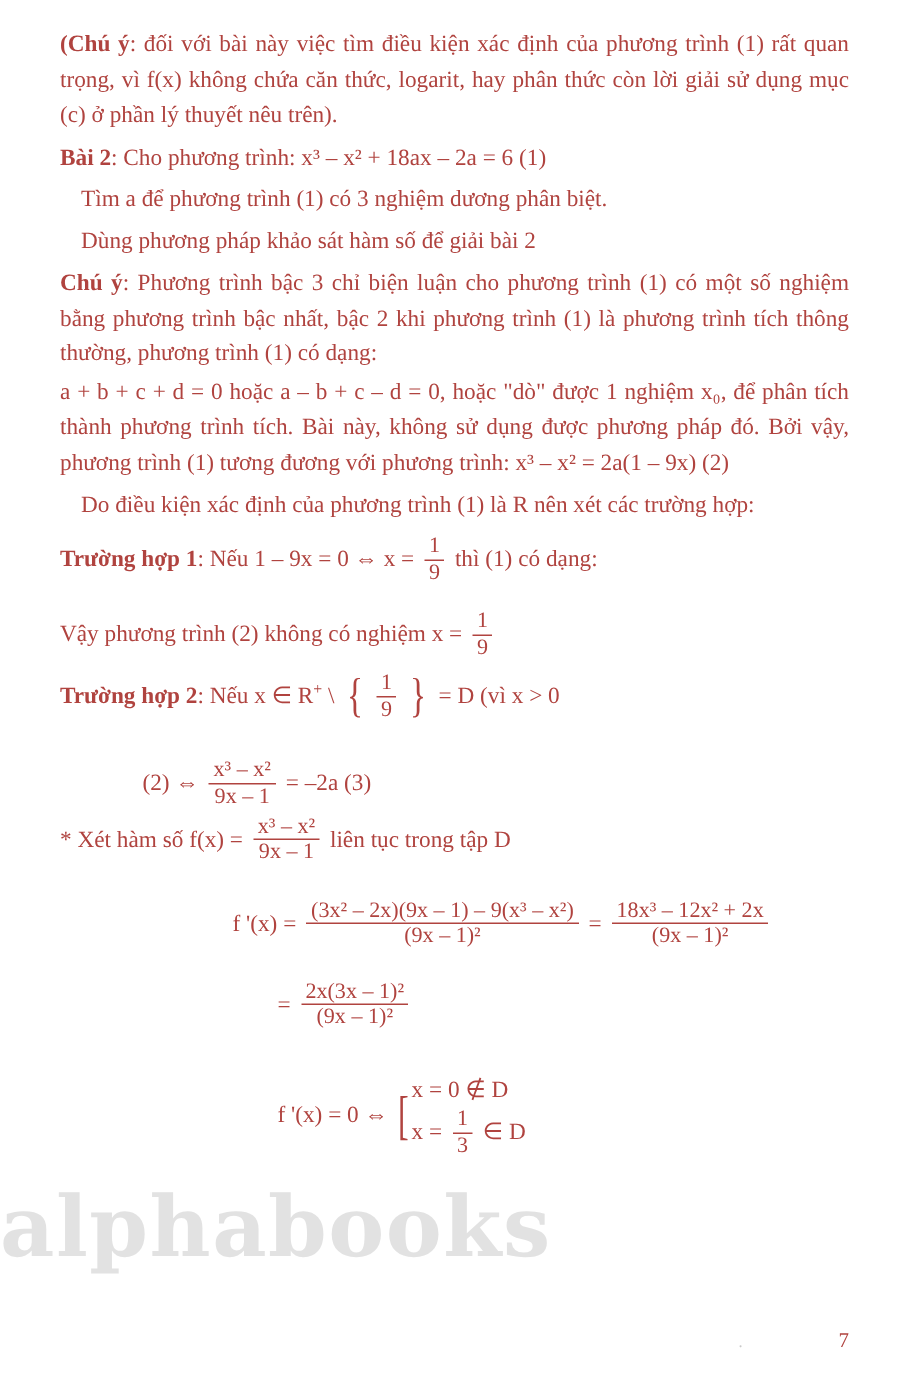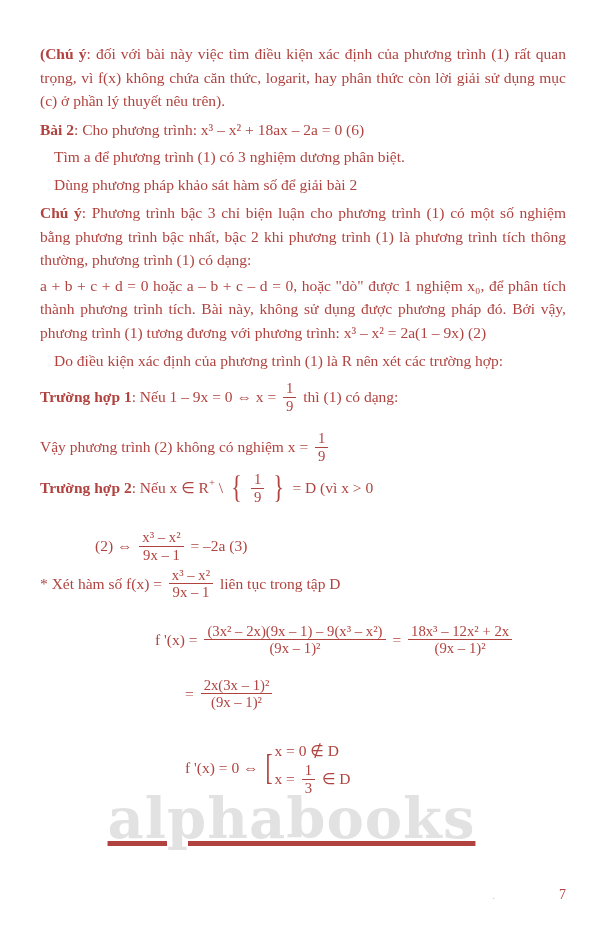--- a/index.html
+++ b/index.html
@@ -13,21 +13,21 @@
     font-family: "Liberation Serif", serif;
     color: #b34a4a;
     position: relative;
     overflow: hidden;
   }
   .page {
     position: relative;
     width: 600px;
     height: 925px;
     box-sizing: border-box;
-    padding: 40px 34px 20px 40px;
+    padding: 16px 34px 20px 40px;
     color: #b0433f;
   }
   .para {
     font-size: 15.5px;
     line-height: 1.52;
     color: #b0433f;
     margin: 0 0 0 0;
     text-align: justify;
   }
   .indent {
@@ -93,24 +93,23 @@
     text-align: left;
     line-height: 1.65;
   }
 
   
   .watermark {
     position: absolute;
     left: 0;
     right: 17px;
     top: 790px;
-    text-align: center;
+    text-align: left;
     pointer-events: none;
     z-index: 5;
-    text-decoration: underline;
   }
   .wm-main {
     font-family: "DejaVu Serif", serif;
     font-size: 56px;
     font-weight: bold;
     color: rgba(180,180,180,0.38);
     letter-spacing: 1px;
     line-height: 1;
   }
   .wm-sub {
@@ -138,21 +137,21 @@
 </head>
 <body>
 
 <div class="page">
 
   <div class="para" style="margin-top:2px;">
     <b>(Chú ý</b><span>: đối với bài này việc tìm điều kiện xác định của phương trình (1) rất quan trọng, vì f(x) không chứa căn thức, logarit, hay phân thức còn lời giải sử dụng mục (c) ở phần lý thuyết nêu trên).</span>
   </div>
 
   <div class="para" style="margin-top:5px;">
-    <b>Bài 2</b><span>: Cho phương trình: x³ – x² + 18ax – 2a = 0 (6)</span>
+    <b>Bài 2</b><span>: Cho phương trình: x³ – x² + 18ax – 2a = 6 (1)</span>
   </div>
 
   <div class="para indent" style="margin-top:4px;">
     <span>Tìm a để phương trình (1) có 3 nghiệm dương phân biệt.</span>
   </div>
 
 
   <div class="para indent" style="margin-top:4px;">
     <span>Dùng phương pháp khảo sát hàm số để giải bài 2</span>
   </div>

